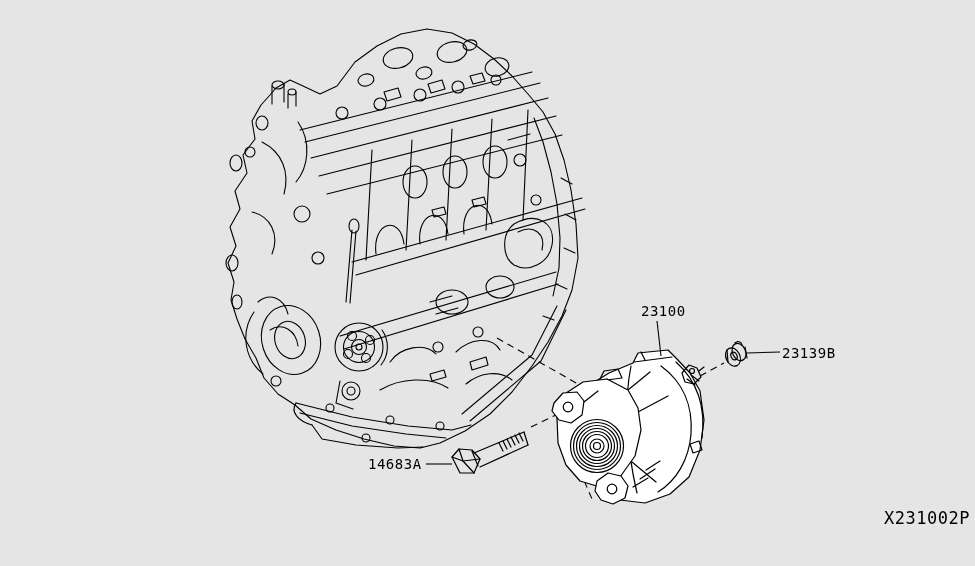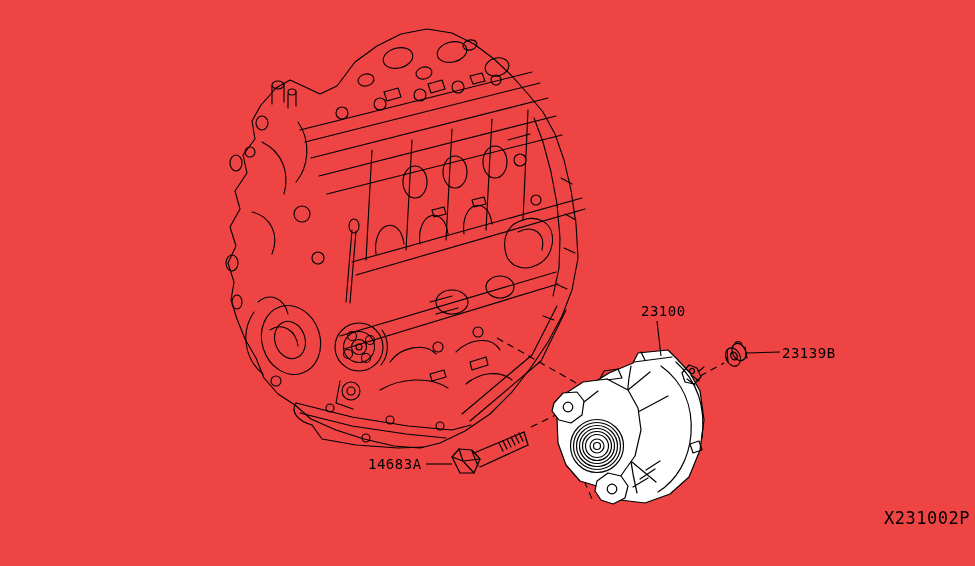--- a/index.html
+++ b/index.html
@@ -1,19 +1,19 @@
 <!DOCTYPE html>
 <html><head>
 <meta charset="utf-8">
 <style>
   html,body{margin:0;padding:0;background:#ffffff;}
   .stage{
     position:relative;
     width:975px;height:566px;
-    background:#ef4444;
+    background:#e5e5e5;
     overflow:hidden;
     font-family:"DejaVu Sans Mono","Liberation Mono",monospace;
   }
   svg{position:absolute;left:0;top:0;}
   .line{stroke:#000;fill:none;stroke-width:1.1;stroke-linejoin:round;stroke-linecap:round;}
   .line2{stroke:#000;fill:none;stroke-width:1.2;stroke-linejoin:round;stroke-linecap:round;}
   .whitefill{fill:#ffffff;}
   .dash{stroke:#000;fill:none;stroke-width:1.1;stroke-dasharray:7 5;}
   .leader{stroke:#000;fill:none;stroke-width:1.1;}
   text.callout{font-family:"DejaVu Sans Mono","Liberation Mono",monospace;font-size:14px;fill:#000;letter-spacing:.5px;}

